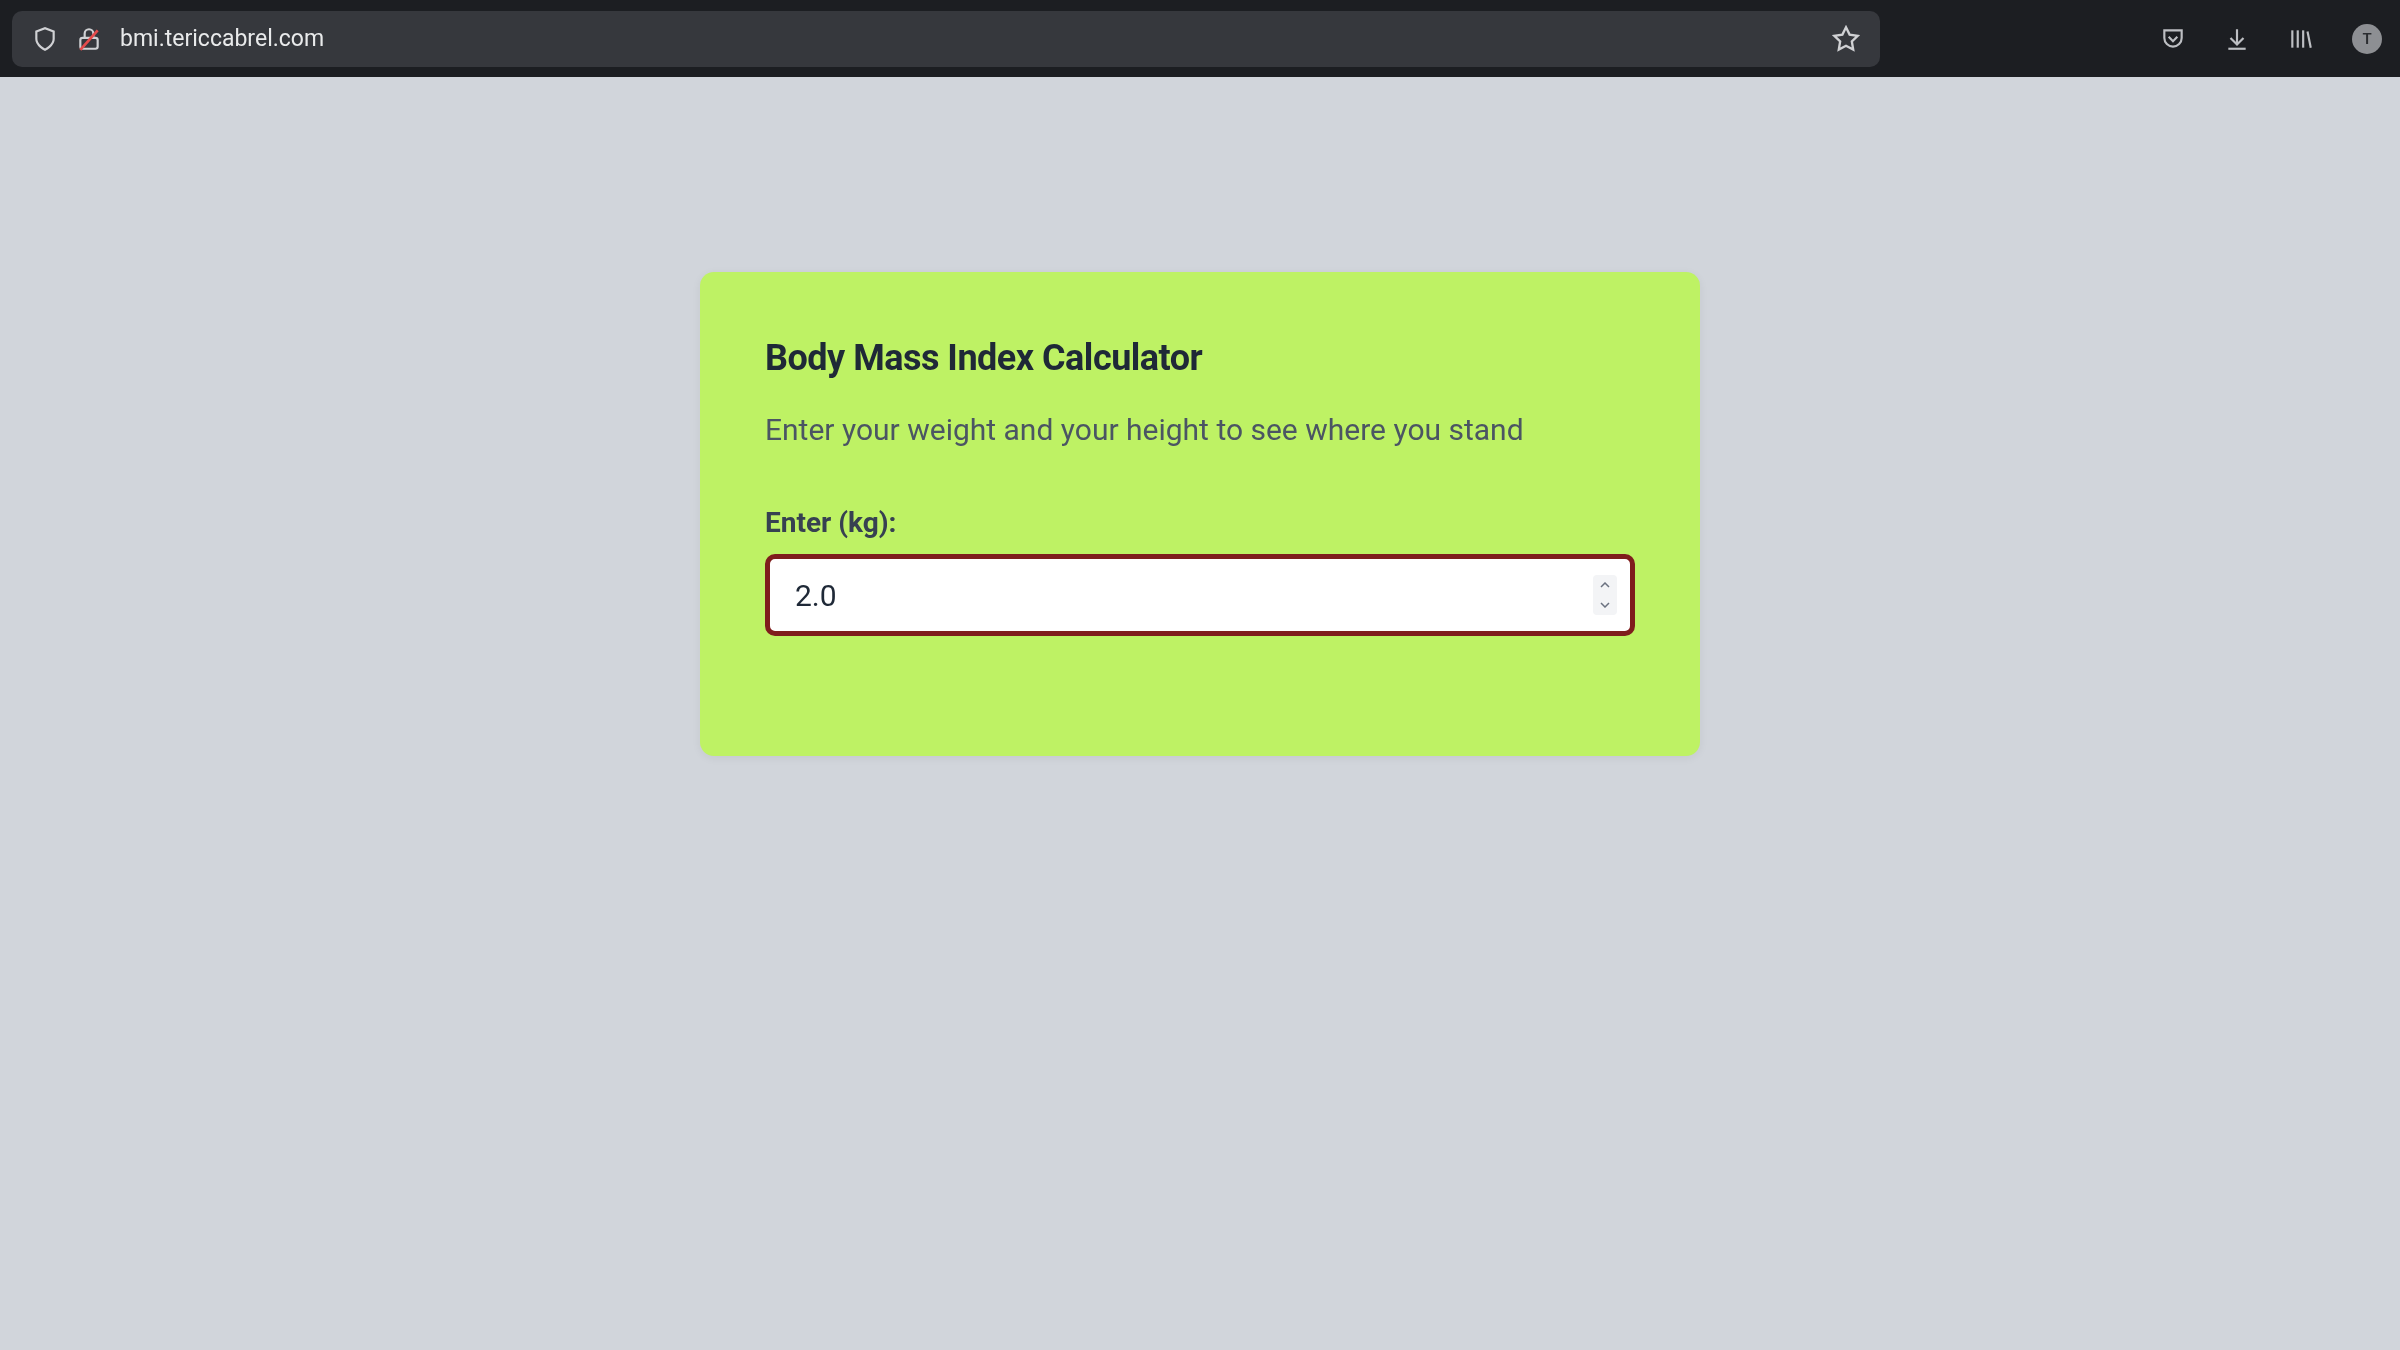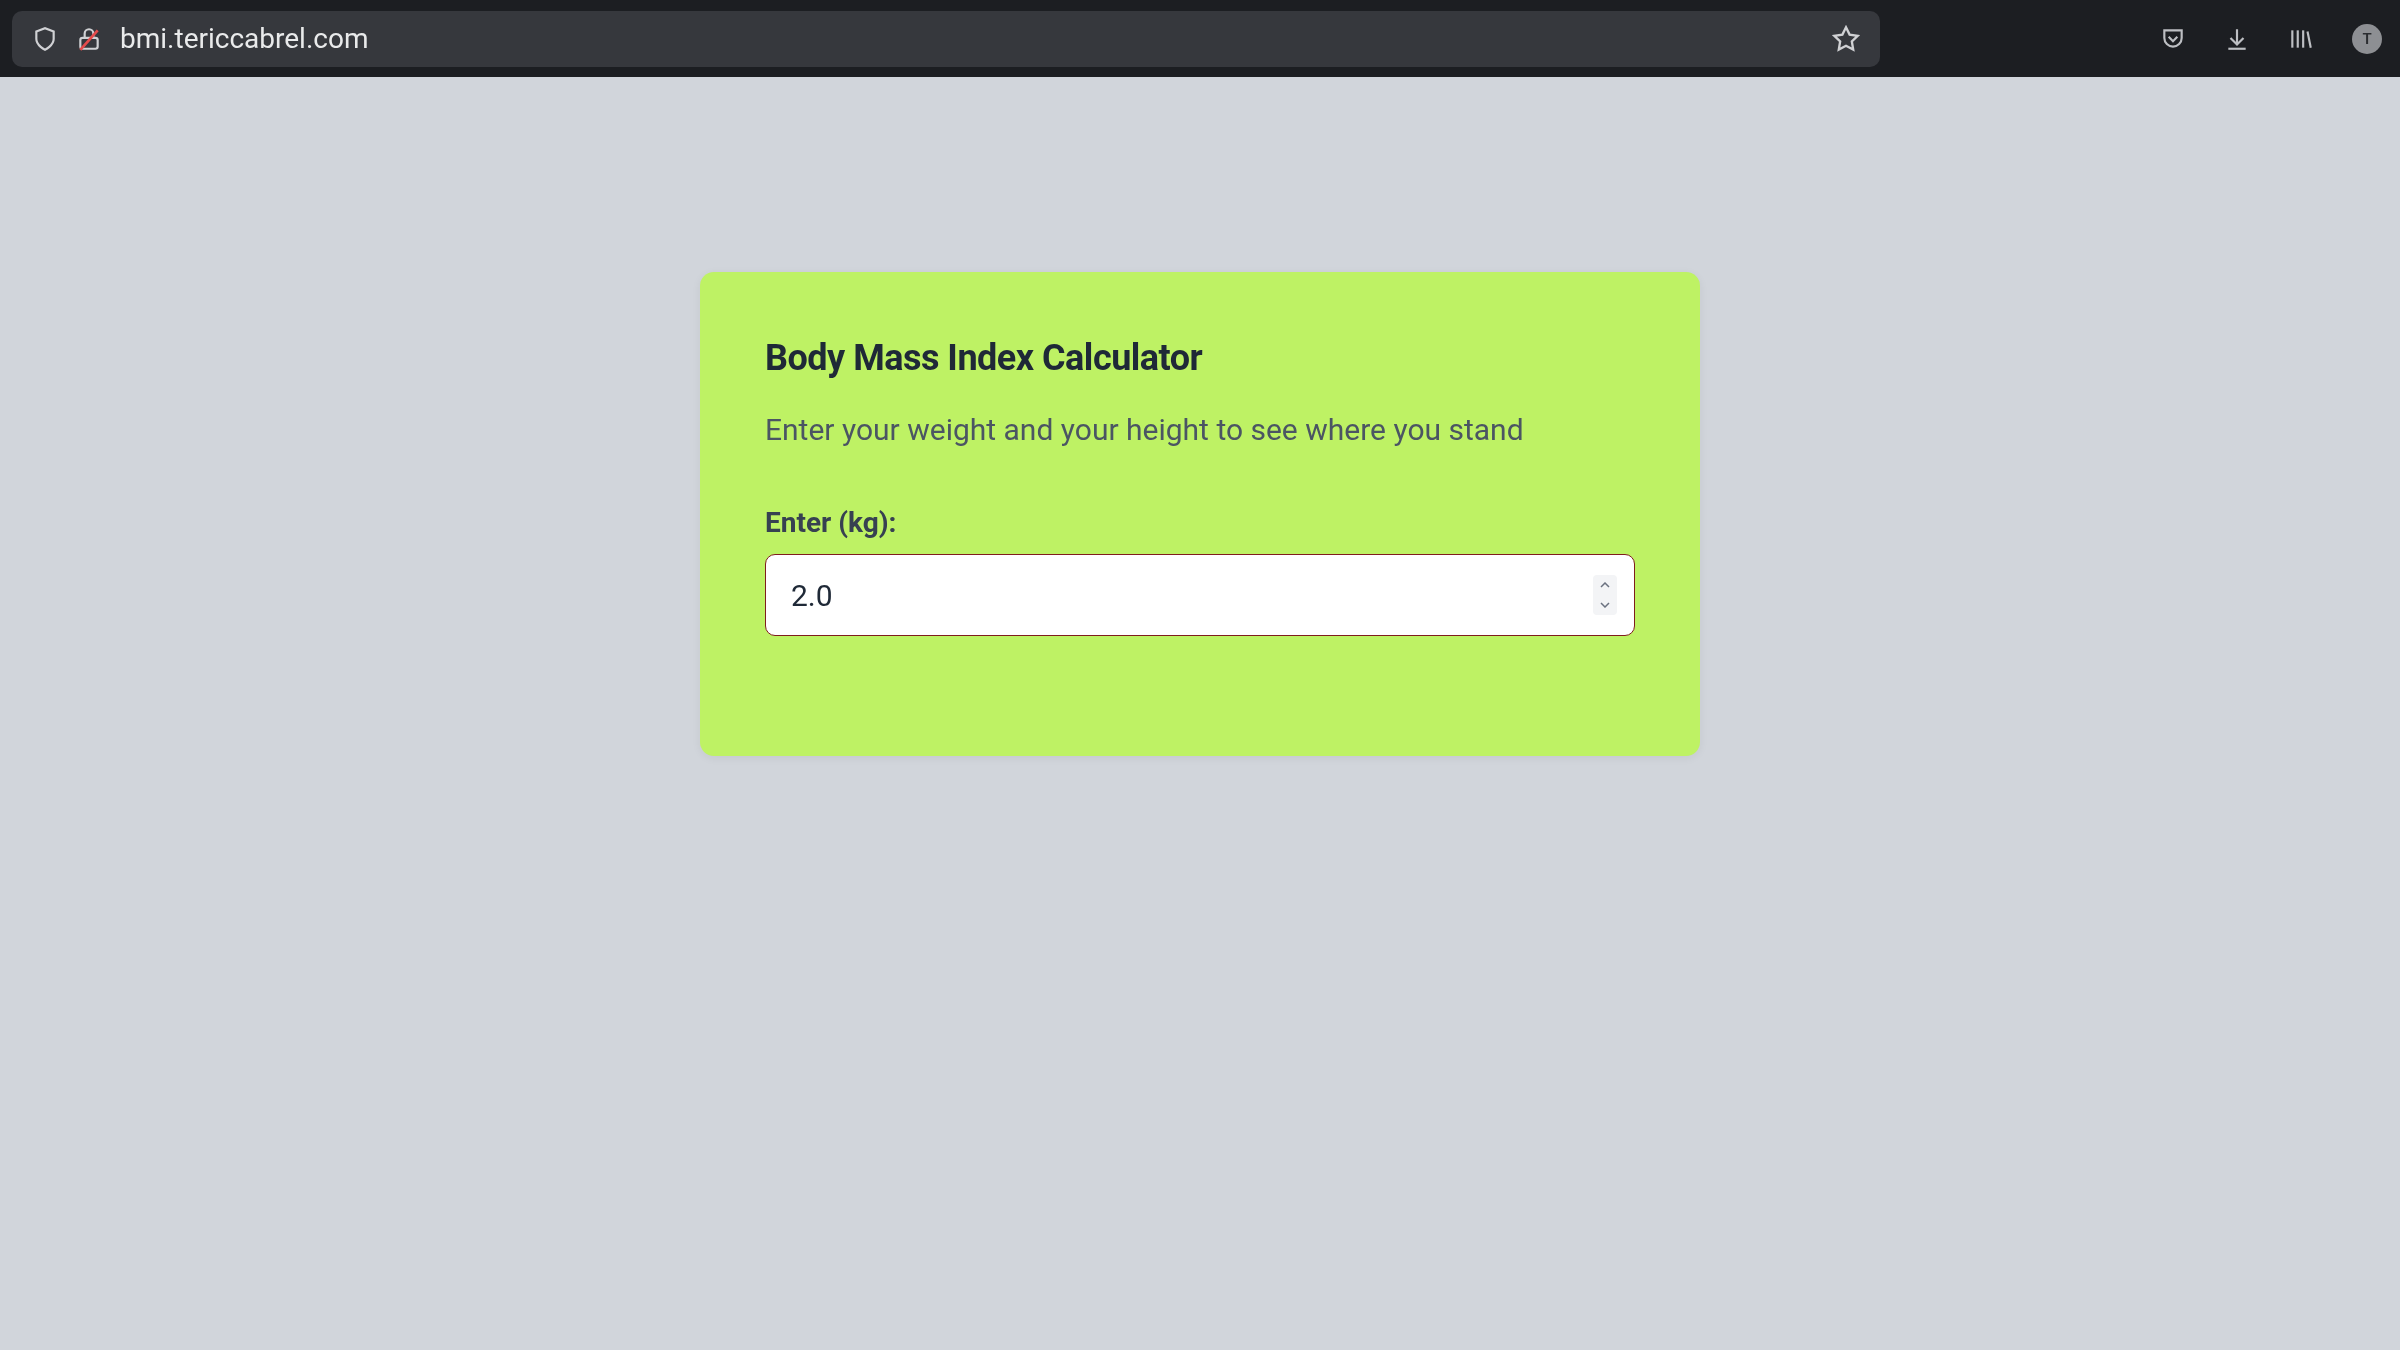--- a/index.html
+++ b/index.html
@@ -36,21 +36,21 @@
     }
     
     .shield-icon, .lock-icon, .star-icon {
       display: flex;
       align-items: center;
       justify-content: center;
     }
     
     .url-text {
       color: #e9eaeb;
-      font-size: 28px;
+      font-size: 23px;
       flex: 1;
     }
     
     .browser-right-icons {
       display: flex;
       align-items: center;
       gap: 38px;
       margin-left: 270px;
       margin-right: 6px;
     }
@@ -117,21 +117,21 @@
     }
     
     .number-input-wrapper {
       position: relative;
       width: 100%;
     }
     
     .number-input {
       width: 100%;
       height: 82px;
-      border: 1px solid #7f1d1d;
+      border: 5px solid #7f1d1d;
       border-radius: 10px;
       padding: 1px 25px;
       font-size: 30px;
       color: #1f2937;
       outline: none;
       font-family: inherit;
     }
     
     .stepper {
       position: absolute;

